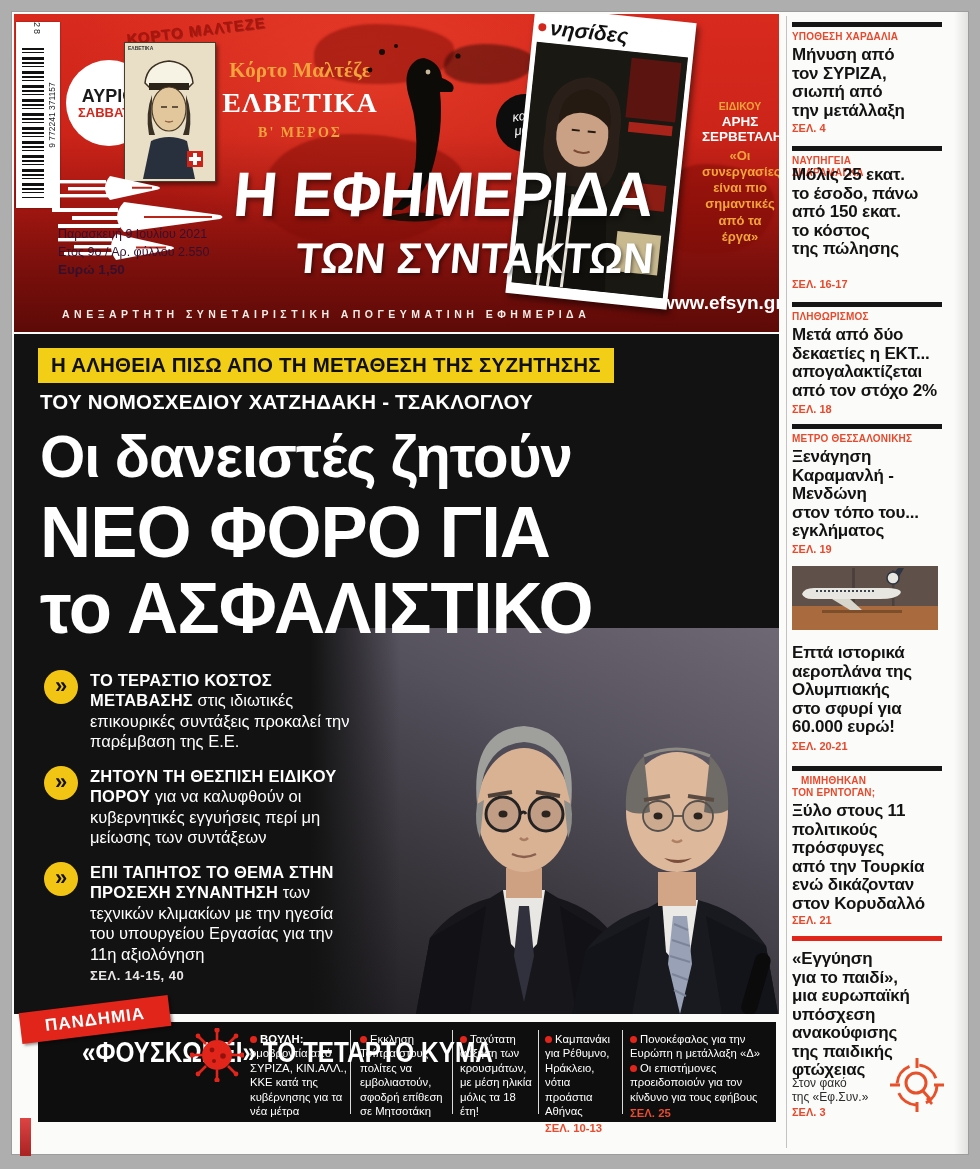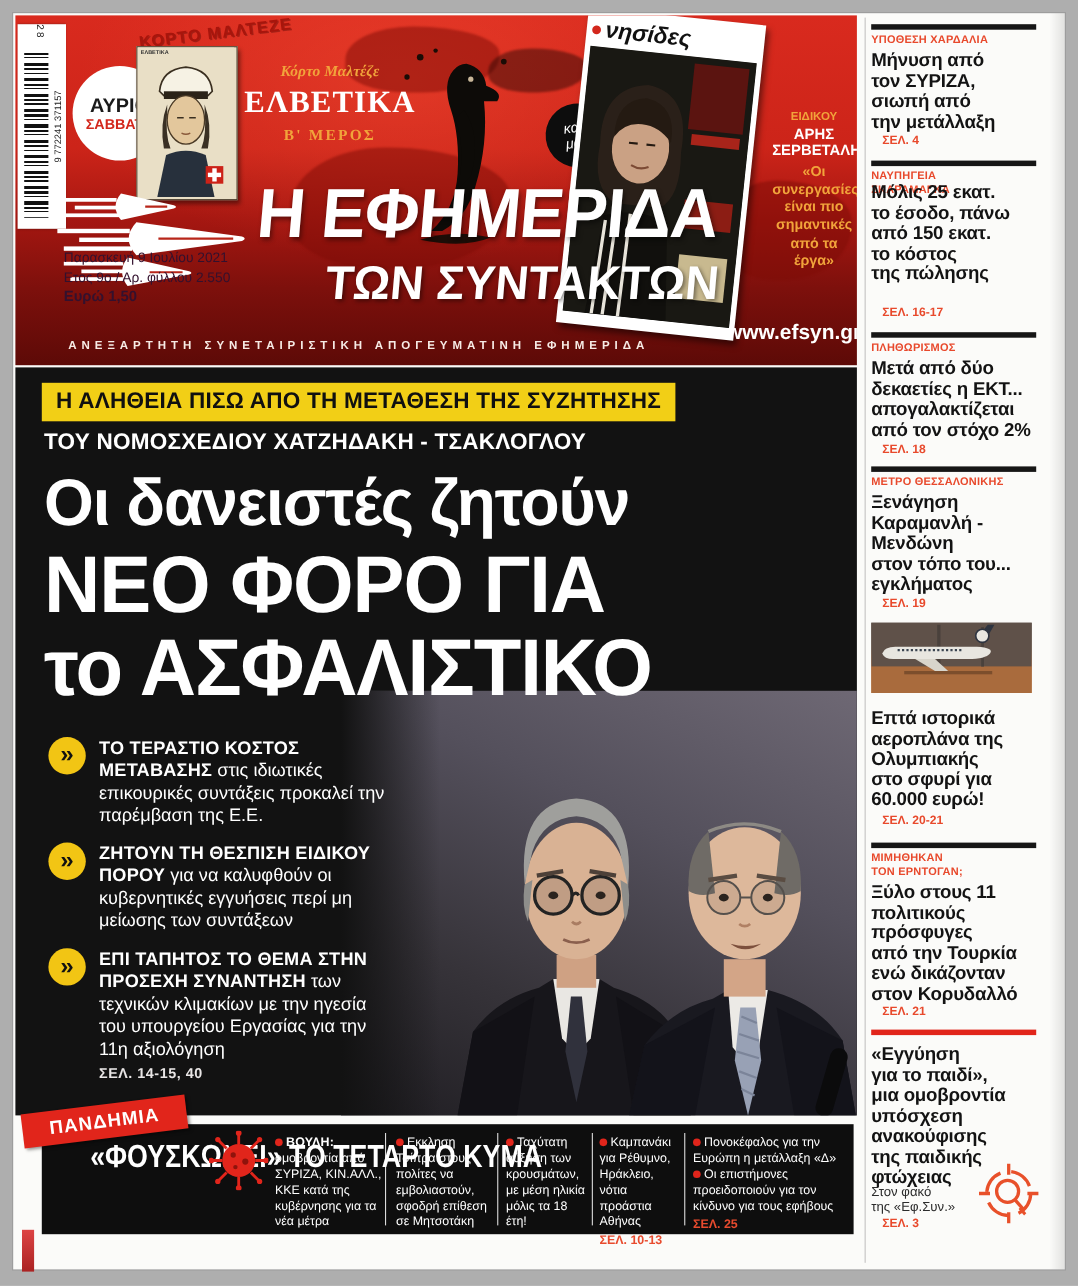--- a/index.html
+++ b/index.html
@@ -28,21 +28,21 @@
   #aurio-bubble{left:52px;top:46px;width:86px;height:86px;background:#fff;border-radius:50%;
     display:flex;flex-direction:column;align-items:center;justify-content:center;line-height:1.05;}
   #aurio-bubble .l1{font-weight:bold;font-size:18px;color:#1a1a1a;}
   #aurio-bubble .l2{font-weight:bold;font-size:13px;color:#d3271c;}
   #corto-graffiti{left:112px;top:8px;font-weight:bold;font-size:15px;color:#a8150c;
     transform:rotate(-7deg);letter-spacing:1px;text-shadow:1px 1px 0 rgba(60,0,0,.35);}
   #corto-cover{left:110px;top:28px;width:90px;height:138px;background:#e9dfc6;
     border:1px solid #4a3c2c;box-shadow:2px 3px 4px rgba(0,0,0,.45);}
   #corto-cover .tiny{position:absolute;left:3px;top:2px;font-size:5px;color:#333;font-weight:bold;}
   #corto-text{left:208px;top:44px;width:156px;text-align:center;font-family:"Liberation Serif","DejaVu Serif",serif;}
-  #corto-text .t1{font-style:italic;font-weight:bold;font-size:14px;color:#f1a43b;}
+  #corto-text .t1{font-weight:bold;font-size:21px;color:#f1a43b;}
   #corto-text .t2{font-weight:bold;font-size:28px;color:#fff;letter-spacing:1px;margin-top:4px;}
   #corto-text .t3{font-weight:bold;font-size:14px;color:#f1a43b;letter-spacing:2px;margin-top:6px;}
   #bird{left:348px;top:26px;}
   #kai-mazi{left:482px;top:80px;width:58px;height:58px;background:#0d0d0d;border-radius:50%;
     display:flex;flex-direction:column;align-items:center;justify-content:center;
     color:#fff;font-style:italic;font-size:13px;line-height:1.1;transform:rotate(-8deg);}
   #nisides-mag{left:506px;top:0px;width:162px;height:288px;background:#fff;padding:5px;
     transform:rotate(6deg);box-shadow:3px 4px 6px rgba(0,0,0,.5);box-sizing:border-box;}
   #nisides-head{height:30px;display:flex;align-items:center;gap:4px;}
   #nisides-head .dot{width:8px;height:8px;border-radius:50%;background:#d3271c;}
@@ -105,21 +105,21 @@
   #pd1{left:312px;} #pd2{left:414px;} #pd3{left:500px;} #pd4{left:584px;}
   #red-spine{left:8px;top:1106px;width:11px;height:38px;background:linear-gradient(180deg,#d44,#a22);}
 
   
   #sidebar{left:780px;top:2px;width:166px;height:1140px;}
   #sidebar-rule{position:absolute;left:774px;top:4px;width:1px;height:1132px;background:#c4c2c2;}
   .s-rule{position:absolute;left:0;width:150px;height:5px;background:#161616;}
   .s-rule.red{background:#e1251b;}
   .s-kick{position:absolute;left:0;color:#e8492c;font-weight:bold;font-size:10px;line-height:1.15;letter-spacing:.2px;}
   .s-head{position:absolute;left:0;color:#131313;font-weight:bold;font-size:17px;line-height:1.09;letter-spacing:-.2px;}
-  .s-page{position:absolute;left:10px;color:#e8492c;font-weight:bold;font-size:11px;}
+  .s-page{position:absolute;left:0;color:#e8492c;font-weight:bold;font-size:11px;}
   .s-note{position:absolute;left:0;color:#2c2c2c;font-weight:normal;font-size:12px;line-height:1.2;}
   #plane-photo{position:absolute;left:0;top:552px;width:146px;height:64px;
     background:linear-gradient(180deg,#5c4f49 0%,#6e5a4b 35%,#a5643a 60%,#b97a42 100%);overflow:hidden;}
   #magnifier{position:absolute;left:96px;top:1042px;}
 
   
   svg{display:block;}
 </style>
 </head>
 <body>
@@ -427,34 +427,34 @@
       </svg>
     </div>
     <div class="s-head pre" style="top:630px;">Επτά ιστορικά
 αεροπλάνα της
 Ολυμπιακής
 στο σφυρί για
 60.000 ευρώ!</div>
     <div class="s-page" style="top:726px;">ΣΕΛ. 20-21</div>
 
     <div class="s-rule" style="top:752px;"></div>
-    <div class="s-kick pre" style="top:761px;">ΜΙΜΗΘΗΚΑΝ
+    <div class="s-kick pre" style="top:761px;text-align:center;">ΜΙΜΗΘΗΚΑΝ
 ΤΟΝ ΕΡΝΤΟΓΑΝ;</div>
     <div class="s-head pre" style="top:788px;">Ξύλο στους 11
 πολιτικούς
 πρόσφυγες
 από την Τουρκία
 ενώ δικάζονταν
 στον Κορυδαλλό</div>
     <div class="s-page" style="top:900px;">ΣΕΛ. 21</div>
 
     <div class="s-rule red" style="top:922px;"></div>
     <div class="s-head pre" style="top:936px;">«Εγγύηση
 για το παιδί»,
-μια ομοβροντία
+μια ευρωπαϊκή
 υπόσχεση
 ανακούφισης
 της παιδικής
 φτώχειας</div>
     <div class="s-note pre" style="top:1062px;">Στον φακό
 της «Εφ.Συν.»</div>
     <div class="s-page" style="top:1092px;">ΣΕΛ. 3</div>
 
     <svg id="magnifier" width="58" height="58" viewBox="0 0 58 58">
       <g stroke="#e8502a" stroke-width="3" fill="none">

